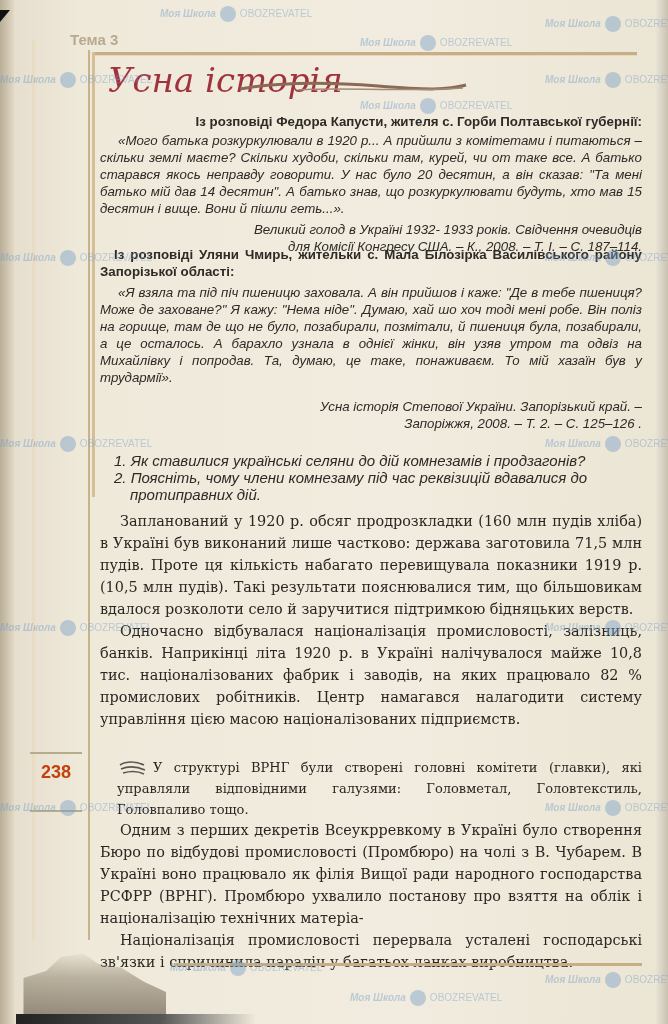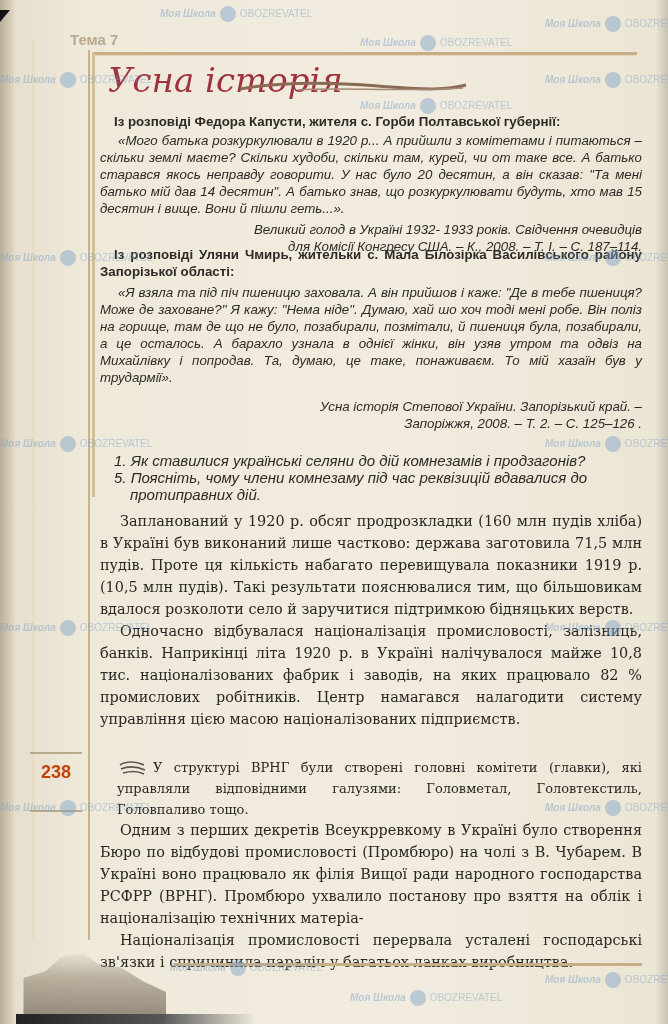--- a/index.html
+++ b/index.html
@@ -52,21 +52,21 @@
     font-size:34px; color:#a0323e; letter-spacing:0px;
   }
   .swash {
     position:absolute; left:238px; top:80px; width:230px; height:14px;
   }
   .src {
     position:absolute; left:100px; width:542px;
     font-family:"Liberation Sans", sans-serif; font-size:13.3px; line-height:17px;
     color:#2e2a26;
   }
-  .src .h { font-weight:bold; }
+  .src .h { font-weight:bold;text-align:right; }
   .src .q { font-style:italic; text-align:justify; text-indent:18px; }
   .src .cite { font-style:italic; text-align:right; }
   .questions {
     position:absolute; left:114px; top:452px; width:528px;
     font-family:"Liberation Sans", sans-serif; font-style:italic;
     font-size:15px; line-height:17px; color:#2e2a26;
   }
   .questions div { padding-left:16px; text-indent:-16px; }
   .body-text {
     position:absolute; left:100px; width:542px;
@@ -115,21 +115,21 @@
 </head>
 <body>
 
 <div class="page-bg"></div>
 <div class="spine"></div>
 <div class="corner"></div>
 <div class="right-edge"></div>
 <div class="margin-line2"></div>
 <div class="margin-line"></div>
 
-<div class="topic">Тема 7</div>
+<div class="topic">Тема 3</div>
 
 <div class="box-top"></div>
 <div class="box-left"></div>
 
 <div class="oral-title">Усна історія</div>
 <svg class="swash" viewBox="0 0 230 14">
   <path d="M2 9 C40 2, 90 2, 140 6 S210 10, 228 5" stroke="#8a6a55" stroke-width="3" fill="none"></path>
   <path d="M60 10 C100 7, 160 12, 225 8" stroke="#a38a74" stroke-width="1.5" fill="none"></path>
 </svg>
 
@@ -142,21 +142,21 @@
 
 <div class="src" style="top:246px;">
   <div class="h" style="text-indent:14px; text-align:justify;">Із розповіді Уляни Чмирь, жительки с. Мала Білозірка Василівського району Запорізької області:</div>
   <div class="q" style="margin-top:4px;">«Я взяла та під піч пшеницю заховала. А він прийшов і каже: "Де в тебе пшениця? Може де заховане?" Я кажу: "Нема ніде". Думаю, хай шо хоч тоді мені робе. Він поліз на горище, там де що не було, позабирали, позміта­ли, й пшениця була, позабирали, а це осталось. А барахло узнала в однієї жінки, він узяв утром та одвіз на Михайлівку і попродав. Та, думаю, це таке, понаживаєм. То мій хазаїн був у трудармії».</div>
   <div class="cite" style="margin-top:12px;">Усна історія Степової України. Запорізький край. –</div>
   <div class="cite">Запоріжжя, 2008. – Т. 2. – С. 125–126 .</div>
 </div>
 
 <div class="questions">
   <div>1. Як ставилися українські селяни до дій комнезамів і продзагонів?</div>
-  <div>5. Поясніть, чому члени комнезаму під час реквізицій вдавалися до протиправних дій.</div>
+  <div>2. Поясніть, чому члени комнезаму під час реквізицій вдавалися до протиправних дій.</div>
 </div>
 
 <div class="body-text" style="top:510px;">
   <p>Запланований у 1920 р. обсяг продрозкладки (160 млн пудів хліба) в Україні був виконаний лише частково: держава заготовила 71,5 млн пудів. Проте ця кількість набагато перевищувала показники 1919 р. (10,5 млн пудів). Такі результати пояснювалися тим, що більшовикам вдалося розколоти село й заручитися підтримкою бідняцьких верств.</p>
   <p>Одночасно відбувалася націоналізація промисловості, залізниць, банків. Наприкінці літа 1920 р. в Україні налічувалося майже 10,8 тис. націоналізованих фабрик і заводів, на яких працювало 82 % промислових робітників. Центр намагався налагодити систему управління цією масою націоналізованих підприємств.</p>
 </div>
 
 <div class="page-num-box"></div>
 <div class="page-num">238</div>
 

